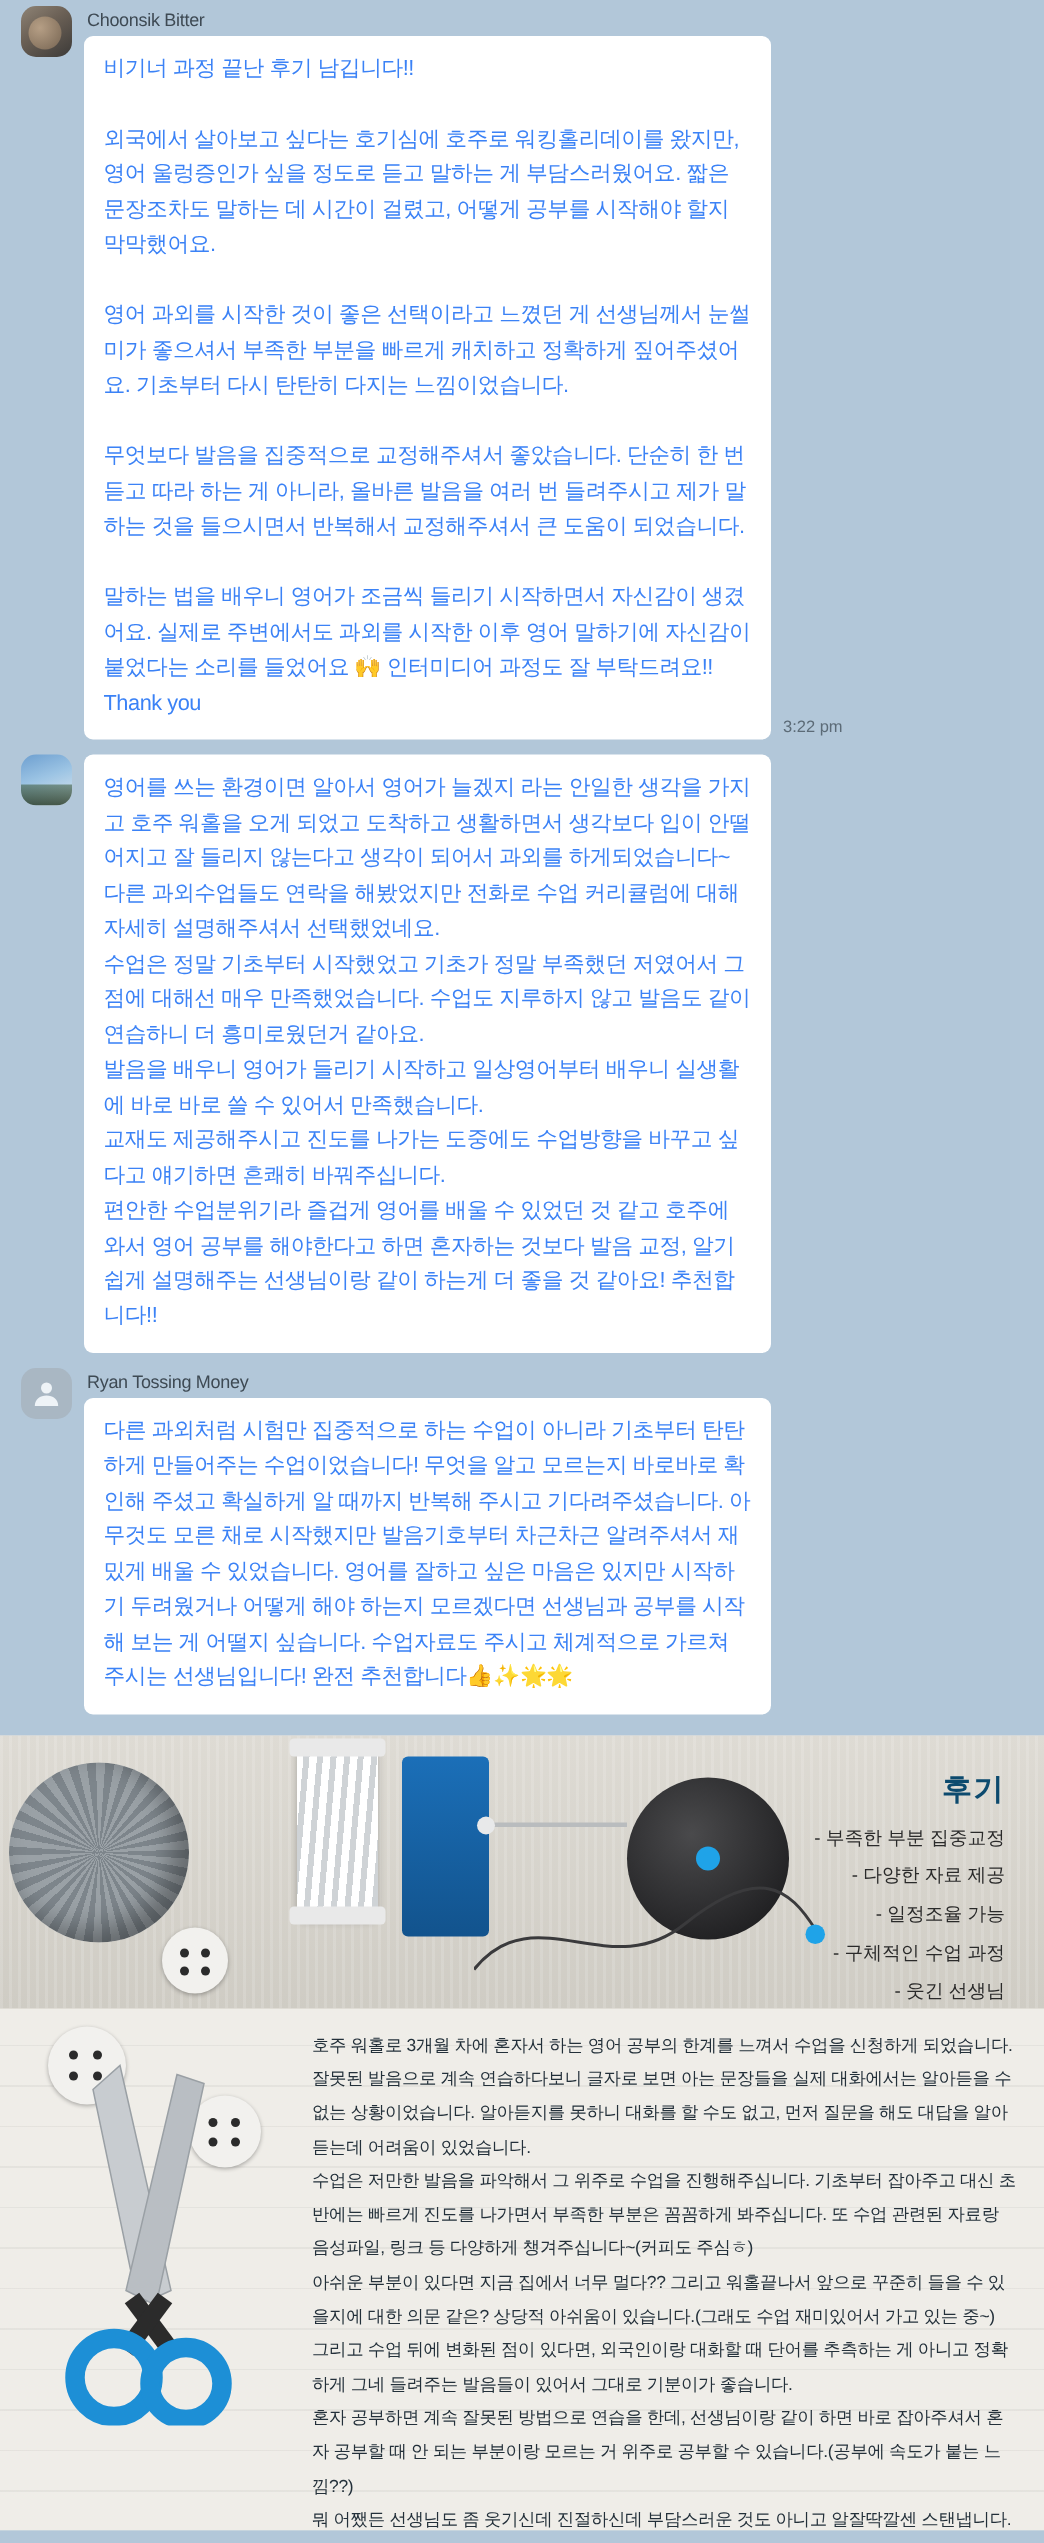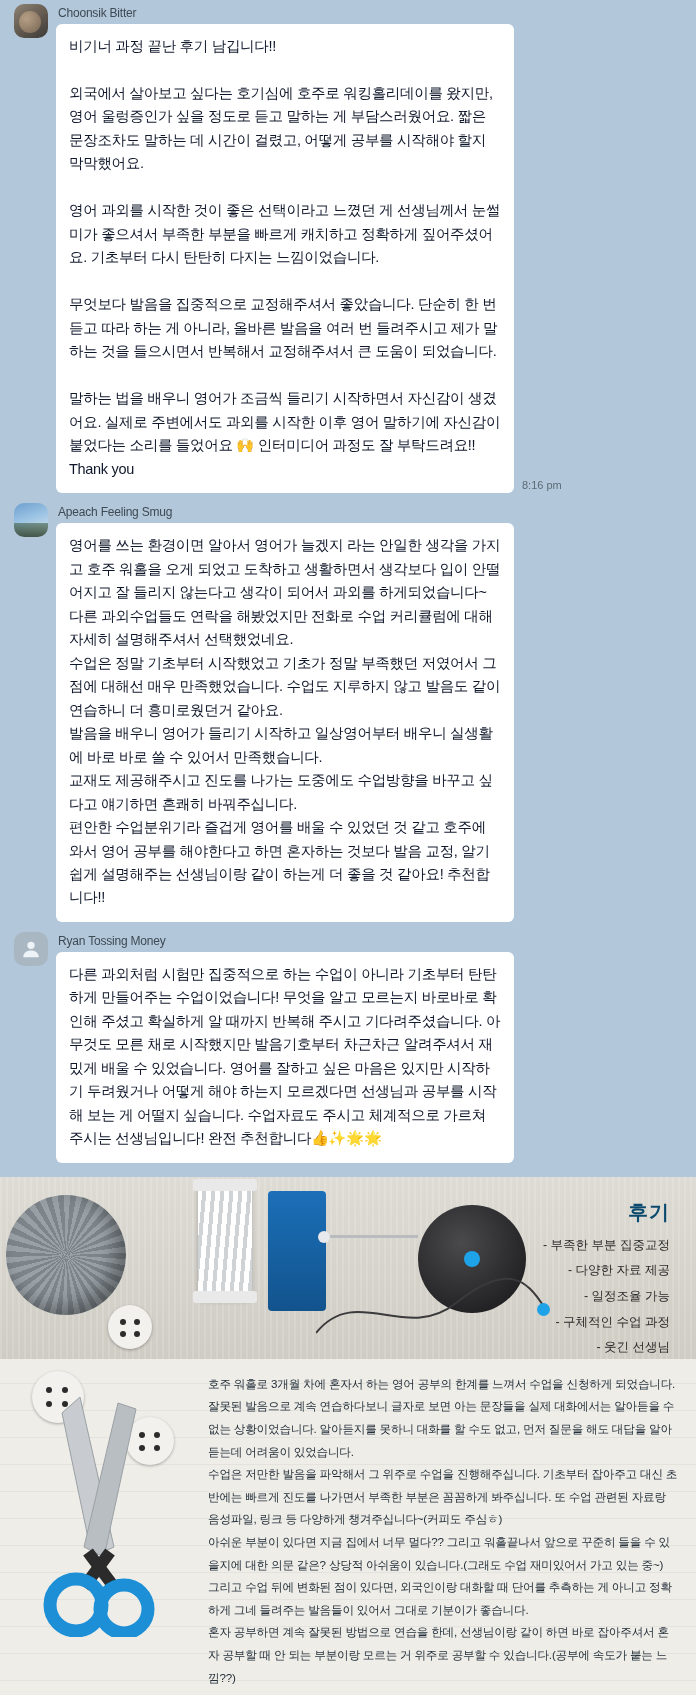--- a/index.html
+++ b/index.html
@@ -69,21 +69,21 @@
   .bubble-line {
     display: flex;
     align-items: flex-end;
   }
   .bubble {
     background: #ffffff;
     border-radius: 6px;
     padding: 11px 13px 12px 13px;
     font-size: 14.5px;
     line-height: 1.62;
-    color: #0f172a;
+    color: #3b82f6;
     white-space: pre-wrap;
     word-break: break-word;
     max-width: 458px;
     letter-spacing: -0.3px;
   }
   .time {
     font-size: 11px;
     color: #5c6b77;
     margin-left: 8px;
     padding-bottom: 2px;
@@ -250,29 +250,28 @@
       <div class="bubble-line">
         <div class="bubble">비기너 과정 끝난 후기 남깁니다!!
 
 외국에서 살아보고 싶다는 호기심에 호주로 워킹홀리데이를 왔지만, 영어 울렁증인가 싶을 정도로 듣고 말하는 게 부담스러웠어요. 짧은 문장조차도 말하는 데 시간이 걸렸고, 어떻게 공부를 시작해야 할지 막막했어요.
 
 영어 과외를 시작한 것이 좋은 선택이라고 느꼈던 게 선생님께서 눈썰미가 좋으셔서 부족한 부분을 빠르게 캐치하고 정확하게 짚어주셨어요. 기초부터 다시 탄탄히 다지는 느낌이었습니다.
 
 무엇보다 발음을 집중적으로 교정해주셔서 좋았습니다. 단순히 한 번 듣고 따라 하는 게 아니라, 올바른 발음을 여러 번 들려주시고 제가 말하는 것을 들으시면서 반복해서 교정해주셔서 큰 도움이 되었습니다.
 
 말하는 법을 배우니 영어가 조금씩 들리기 시작하면서 자신감이 생겼어요. 실제로 주변에서도 과외를 시작한 이후 영어 말하기에 자신감이 붙었다는 소리를 들었어요 🙌 인터미디어 과정도 잘 부탁드려요!! Thank you</div>
-        <div class="time">8:16 pm</div>
+        <div class="time">3:22 pm</div>
       </div>
     </div>
   </div>
 
   <div class="msg-row">
     <div class="avatar photo2"></div>
     <div class="msg-body">
-      <div class="sender">Apeach Feeling Smug</div>
       <div class="bubble-line">
         <div class="bubble">영어를 쓰는 환경이면 알아서 영어가 늘겠지 라는 안일한 생각을 가지고 호주 워홀을 오게 되었고 도착하고 생활하면서 생각보다 입이 안떨어지고 잘 들리지 않는다고 생각이 되어서 과외를 하게되었습니다~ 다른 과외수업들도 연락을 해봤었지만 전화로 수업 커리큘럼에 대해 자세히 설명해주셔서 선택했었네요.
 수업은 정말 기초부터 시작했었고 기초가 정말 부족했던 저였어서 그 점에 대해선 매우 만족했었습니다. 수업도 지루하지 않고 발음도 같이 연습하니 더 흥미로웠던거 같아요.
 발음을 배우니 영어가 들리기 시작하고 일상영어부터 배우니 실생활에 바로 바로 쓸 수 있어서 만족했습니다.
 교재도 제공해주시고 진도를 나가는 도중에도 수업방향을 바꾸고 싶다고 얘기하면 흔쾌히 바꿔주십니다.
 편안한 수업분위기라 즐겁게 영어를 배울 수 있었던 것 같고 호주에 와서 영어 공부를 해야한다고 하면 혼자하는 것보다 발음 교정, 알기 쉽게 설명해주는 선생님이랑 같이 하는게 더 좋을 것 같아요! 추천합니다!!</div>
         <div class="time"></div>
       </div>
     </div>
   </div>

